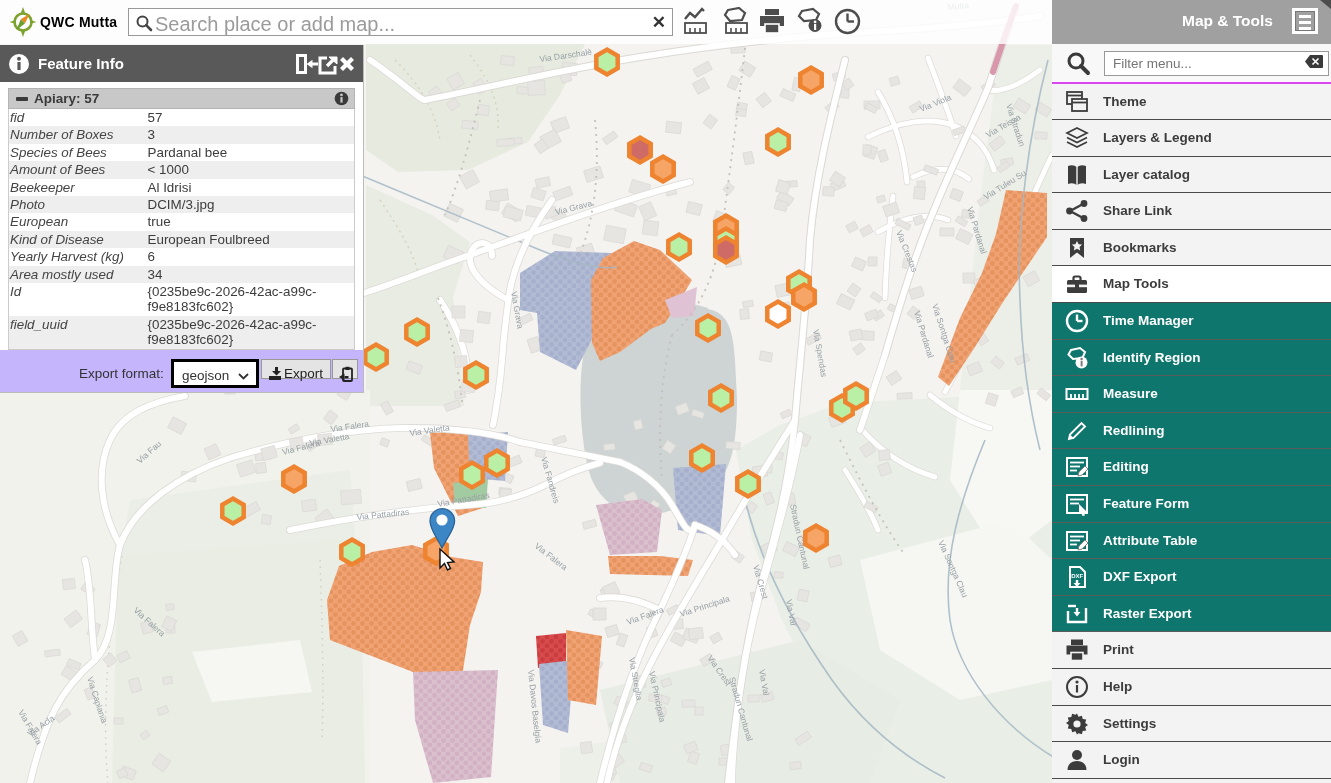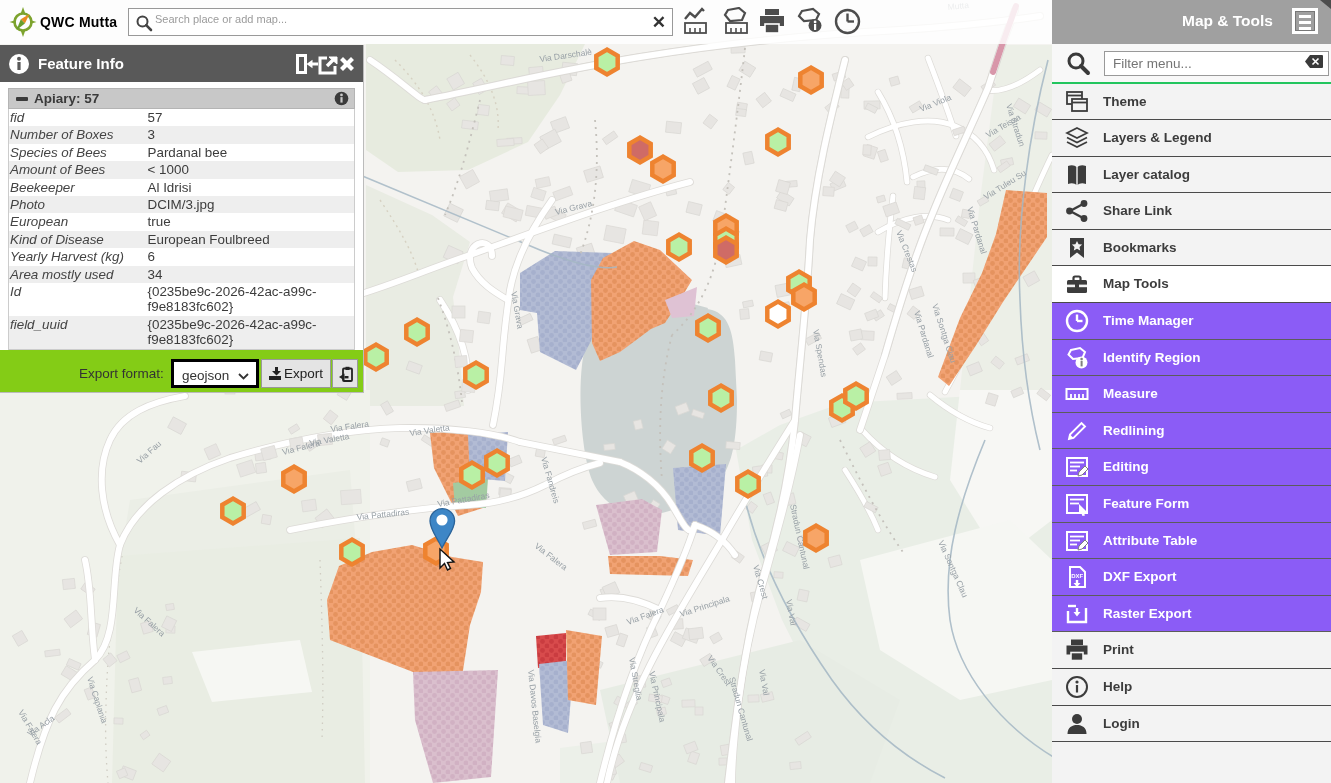--- a/index.html
+++ b/index.html
@@ -4,58 +4,58 @@
 <style>
 * { margin:0; padding:0; box-sizing:border-box; }
 html,body { width:1331px; height:783px; overflow:hidden; font-family:"Liberation Sans", sans-serif; }
 #app { position:relative; width:1331px; height:783px; background:#f2f1ee; }
 #map { position:absolute; left:0; top:0; }
 
 #topbar { position:absolute; left:0; top:0; width:1052px; height:44px; background:rgba(255,255,255,0.82); }
 #topbar .logo { position:absolute; left:9px; top:7px; }
 #topbar .apptitle { position:absolute; left:40px; top:14px; font-size:14px; font-weight:bold; color:#000; letter-spacing:0.2px; }
 #searchbox { position:absolute; left:128px; top:8px; width:545px; height:28px; background:#fff; border:1px solid #999; }
-#searchbox .ph { position:absolute; left:26px; top:4px; font-size:11px; color:#9b9b9b;text-align:center; }
+#searchbox .ph { position:absolute; left:26px; top:4px; font-size:20px; color:#9b9b9b;text-align:center; }
 #searchbox .mag { position:absolute; left:6px; top:5px; }
 #searchbox .clr { position:absolute; right:6px; top:3px; font-size:17px; color:#333; font-weight:bold; }
 .tbicon { position:absolute; top:7px; }
 
 #fi { position:absolute; left:0; top:45px; width:364px; background:#f7f7f7; border-right:1px solid #bbb; border-bottom:1px solid #bbb; }
 #fi-head { height:37px; background:#595959; color:#fff; position:relative; }
 #fi-head .ttl { position:absolute; left:38px; top:10px; font-size:15px; font-weight:bold; }
 #fi-head svg { position:absolute; }
 #fi-body { background:#fff; padding:6px 8px 0 8px; }
 .attr-bar { height:21px; background:#c8c8c8; border:1px solid #b4b4b4; position:relative; }
 .attr-bar .nm { position:absolute; left:25px; top:2px; font-size:13.5px; font-weight:bold; color:#3a3a3a; }
 table.attrs { width:100%; border-collapse:collapse; border:1px solid #ccc; border-top:none; table-layout:fixed; }
 table.attrs td { font-size:13.4px; color:#3c3c3c; padding:1px 2px 1px 1px; vertical-align:top; line-height:15.4px; }
 table.attrs td.k { font-style:italic; width:138px; color:#444; }
 table.attrs td.v { word-break:normal; overflow-wrap:break-word; }
 table.attrs tr:nth-child(even) { background:#eeeeee; }
-#fi-foot { height:42px; position:relative; background:#84cc16; }
+#fi-foot { height:42px; position:relative; background:#c4b5fd; }
 #fi-foot .lbl { position:absolute; left:79px; top:16px; font-size:13.5px; color:#333; }
 .sel { position:absolute; left:171px; top:9px; width:88px; height:29px; background:#fff; border:3px solid #000000; font-size:13.5px; color:#333; }
 .sel .t { position:absolute; left:8px; top:6px; }
-.btn { position:absolute; top:9px; height:29px; background:#e4e4e4; border:1px solid #999; font-size:13.5px; color:#222; }
+.btn { position:absolute; top:9px; height:20px; background:#e4e4e4; border:1px solid #999; font-size:13.5px; color:#222; }
 
 #sb { position:absolute; left:1052px; top:0; width:279px; height:783px; background:#f3f3f3; }
 #sb-head { height:44px; background:#a0a0a0; position:relative; }
 #sb-head .t { position:absolute; right:58px; top:12px; color:#fff; font-weight:bold; font-size:15.5px; }
 #sb-head .burger { position:absolute; right:13px; top:8px; width:26px; height:26px; border:3px solid #fff; box-shadow:inset 0 0 0 1px #777; }
 #sb-head .burger i { display:block; height:3px; background:#fff; margin:3px 4px 0 4px; }
 #sb-head .burger i:first-child { margin-top:4px; }
 #fold { position:absolute; right:0; top:0; width:0; height:0; border-left:11px solid transparent; border-top:9px solid #4d4d4d; }
-#sb-filter { height:39.5px; background:#f8f8f8; border-bottom:2px solid #22c55e; position:relative; }
+#sb-filter { height:39.5px; background:#f8f8f8; border-bottom:2px solid #d946ef; position:relative; }
 #sb-filter input { position:absolute; left:52px; top:7px; width:225px; height:25px; border:1px solid #999; font-size:13.5px; color:#777; padding-left:8px; font-family:"Liberation Sans",sans-serif; background:#fff; }
 #sb-filter .mag { position:absolute; left:14px; top:7px; }
 #sb-filter .bks { position:absolute; right:8px; top:11px; }
 .mi { height:36.6px; border-bottom:1.6px solid #4a4a4a; position:relative; background:#f3f3f3; }
 .mi .ic { position:absolute; left:13px; top:6px; width:24px; height:24px; }
 .mi .lb { position:absolute; left:51px; top:10px; font-size:13.5px; font-weight:bold; color:#3c3c3c; }
-.mi.dark { background:#8b5cf6; border-bottom-color:#5c5c5c; }
+.mi.dark { background:#0f766e; border-bottom-color:#5c5c5c; }
 .mi.dark .lb { color:#fff; }
 .mi.white { background:#ffffff; }
 </style>
 </head>
 <body>
 <div id="app">
 <svg id="map" width="1331" height="783" viewBox="0 0 1331 783">
 <defs>
  <pattern id="dotO" width="9" height="9" patternUnits="userSpaceOnUse">
           <rect width="9" height="9" fill="#f1a273"></rect>
@@ -912,19 +912,26 @@
 <div class="mi">
         <svg class="ic" width="24" height="24" viewBox="0 0 24 24">
           <circle cx="12" cy="12" r="10" fill="none" stroke="#3c3c3c" stroke-width="2"></circle>
           <rect x="10.9" y="10" width="2.2" height="7.5" fill="#3c3c3c"></rect>
           <circle cx="12" cy="7" r="1.6" fill="#3c3c3c"></circle>
         </svg>
         <span class="lb">Help</span>
       </div>
 <div class="mi">
         <svg class="ic" width="24" height="24" viewBox="0 0 24 24">
+          <path d="M12 1.5 l1.5 3.2 3.4-1 .8 3.4 3.5.4-1 3.4 2.8 2.1-2.8 2.1 1 3.4-3.5.4-.8 3.4-3.4-1L12 22.5l-1.5-3.2-3.4 1-.8-3.4-3.5-.4 1-3.4L1 11l2.8-2.1-1-3.4 3.5-.4.8-3.4 3.4 1z" fill="#3c3c3c"></path>
+          <circle cx="12" cy="12" r="3.6" fill="#f3f3f3"></circle>
+        </svg>
+        <span class="lb">Settings</span>
+      </div>
+<div class="mi">
+        <svg class="ic" width="24" height="24" viewBox="0 0 24 24">
           <circle cx="12" cy="7" r="5" fill="#3c3c3c"></circle>
           <path d="M2.5 22 C2.5 15.5 7 13 12 13 C17 13 21.5 15.5 21.5 22 Z" fill="#3c3c3c"></path>
         </svg>
         <span class="lb">Login</span>
       </div>
 </div>
 </div>
 
 </body></html>

